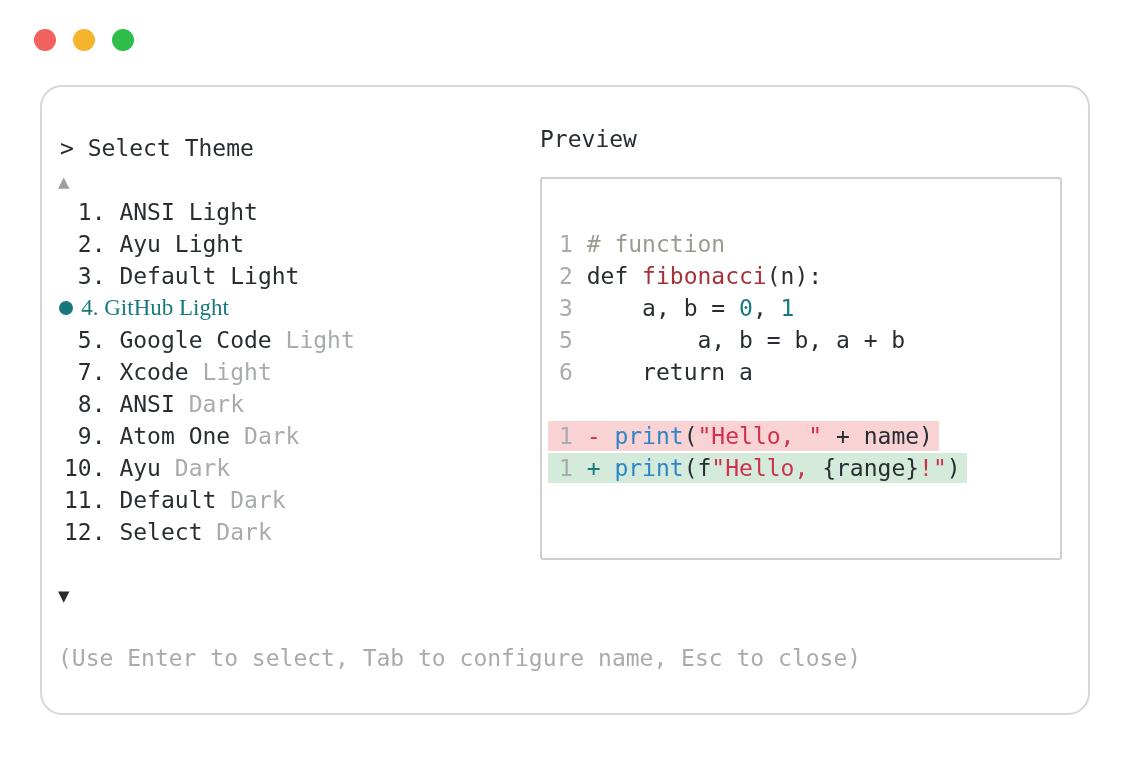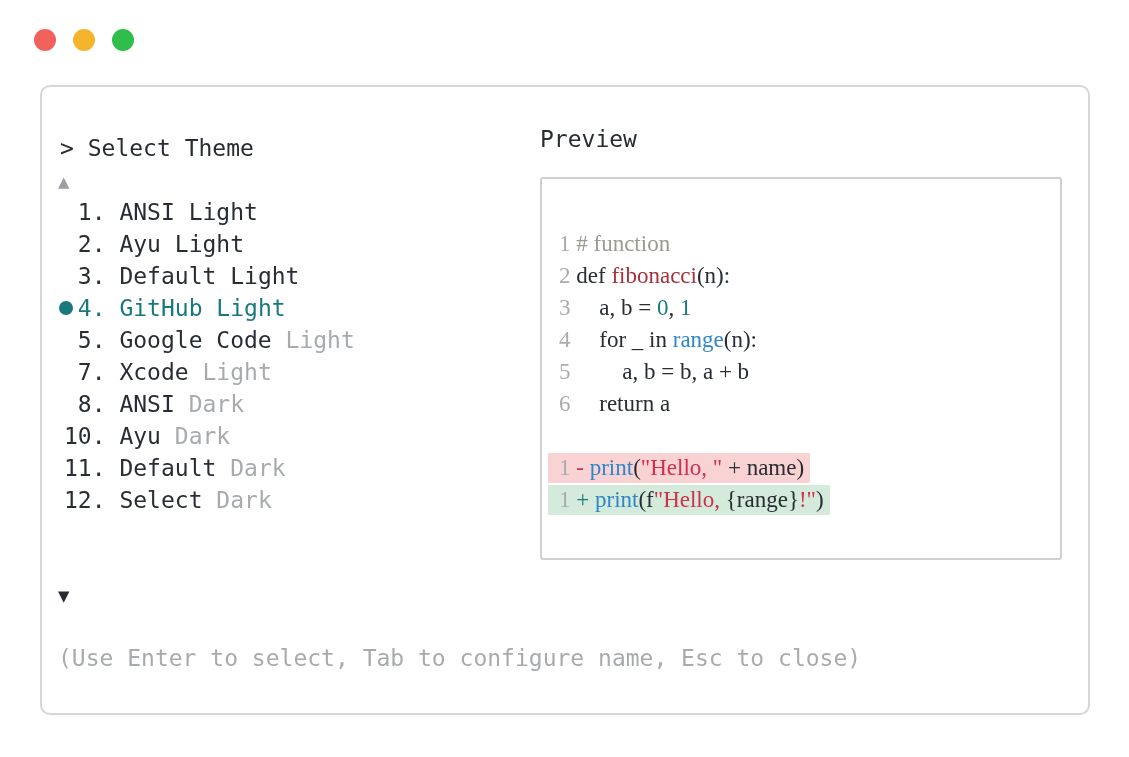--- a/index.html
+++ b/index.html
@@ -9,53 +9,53 @@
     font-family:"DejaVu Sans Mono", monospace;
     color:var(--text-dark,#282d33);
   }
   
   .traffic-lights{position:absolute;left:34px;top:29px;display:flex;gap:17px;}
   .tl-dot{width:22px;height:22px;border-radius:50%;}
   
   .panel{
     position:absolute;left:40px;top:85px;width:1050px;height:630px;
     box-sizing:border-box;border:2px solid var(--panel-border,#d6d6d6);
-    border-radius:10px;background:#fff;
+    border-radius:22px;background:#fff;
   }
   .prompt-row{position:absolute;left:18px;top:45px;height:32px;line-height:32px;
     font-size:23px;white-space:pre;color:var(--text-dark);}
   .scroll-arrow{position:absolute;left:16px;height:32px;line-height:32px;font-size:19px;}
   .scroll-up{top:78px;color:var(--arrow-dim,#9b9fa3);}
   .scroll-down{top:492px;color:var(--text-dark);}
   
   .theme-list{position:absolute;left:0;top:109px;margin:0;padding:0;list-style:none;width:470px;}
   .theme-list li{position:relative;height:32px;line-height:32px;font-size:23px;
     white-space:pre;padding-left:22px;color:var(--text-dark);}
   .theme-list li .num{display:inline-block;width:3ch;text-align:right;}
   .theme-list li .variant.muted{color:var(--muted-gray,#a8abad);}
   .theme-list li.selected,
-  .theme-list li.selected .variant{color:var(--accent-teal,#17797e);}
+  .theme-list li.selected .variant{color:var(--accent-teal,#17797e);font-family:Liberation Serif, serif;}
   .sel-dot{position:absolute;left:17px;top:9px;width:14px;height:14px;border-radius:50%;
     background:var(--accent-teal,#17797e);display:none;}
   li.selected .sel-dot{display:block;}
   
   .help-line{position:absolute;left:16px;top:555px;height:32px;line-height:32px;
     font-size:23px;color:var(--muted-gray,#a8abad);white-space:pre;}
   
   .preview-label{position:absolute;left:498px;top:36px;height:32px;line-height:32px;
     font-size:23px;color:var(--text-dark);}
   .preview-box{
     position:absolute;left:498px;top:90px;width:522px;height:383px;
     box-sizing:border-box;border:2px solid var(--preview-border,#d0d0d0);
     border-radius:3px;background:#fff;
   }
   .code{position:absolute;left:0;top:49px;width:100%;}
   .code-row{height:32px;line-height:32px;font-size:23px;white-space:pre;padding-left:6px;}
   .band{display:inline-block;height:30px;line-height:30px;margin-top:1px;
-    padding:0 6px 0 11px;vertical-align:top;border-radius:1px;font-family:Liberation Serif, serif;}
+    padding:0 6px 0 11px;vertical-align:top;border-radius:1px;}
   .band.removed{background:var(--removed-bg,#f9d2d4);}
   .band.added{background:var(--added-bg,#d4ebdb);}
   .ln{display:inline-block;width:1ch;text-align:right;color:var(--linenum-gray,#a9acae);}
   .tk-plain{color:var(--text-dark,#282d33);}
   .tk-comment{color:var(--comment-gray,#9a9b8f);}
   .tk-function{color:var(--func-red,#a63139);}
   .tk-number{color:var(--accent-teal,#17797e);}
   .tk-builtin{color:var(--builtin-blue,#2e86c9);}
   .tk-string{color:var(--string-crimson,#d12f4b);}
 </style>
@@ -74,37 +74,37 @@
   <div class="scroll-arrow scroll-up">▲</div>
 
   <ul class="theme-list">
       <li><span class="num">1.</span> <span class="name">ANSI</span> <span class="variant">Light</span></li>
       <li><span class="num">2.</span> <span class="name">Ayu</span> <span class="variant">Light</span></li>
       <li><span class="num">3.</span> <span class="name">Default</span> <span class="variant">Light</span></li>
       <li class="selected"><span class="sel-dot"></span><span class="num">4.</span> <span class="name">GitHub</span> <span class="variant">Light</span></li>
       <li><span class="num">5.</span> <span class="name">Google Code</span> <span class="variant muted">Light</span></li>
       <li><span class="num">7.</span> <span class="name">Xcode</span> <span class="variant muted">Light</span></li>
       <li><span class="num">8.</span> <span class="name">ANSI</span> <span class="variant muted">Dark</span></li>
+      <li><span class="num">9.</span> <span class="name">Atom One</span> <span class="variant muted">Dark</span></li>
       <li><span class="num">10.</span> <span class="name">Ayu</span> <span class="variant muted">Dark</span></li>
       <li><span class="num">11.</span> <span class="name">Default</span> <span class="variant muted">Dark</span></li>
       <li><span class="num">12.</span> <span class="name">Select</span> <span class="variant muted">Dark</span></li>
     </ul>
 
   <div class="scroll-arrow scroll-down">▼</div>
 
   <div class="help-line">(Use Enter to select, Tab to configure name, Esc to close)</div>
 
   <div class="preview-label">Preview</div>
 
   <div class="preview-box">
     <div class="code">
         <div class="code-row"><span class="band"><span class="ln">1</span> <span class="tk-comment"># function</span></span></div>
         <div class="code-row"><span class="band"><span class="ln">2</span> <span class="tk-plain">def </span><span class="tk-function">fibonacci</span><span class="tk-plain">(n):</span></span></div>
         <div class="code-row"><span class="band"><span class="ln">3</span> <span class="tk-plain">    a, b = </span><span class="tk-number">0</span><span class="tk-plain">, </span><span class="tk-number">1</span></span></div>
-        <div class="code-row"><span class="band"><span class="ln">4</span> <span class="tk-plain">    for _ in </span><span class="tk-builtin">range</span><span class="tk-plain">(n):</span></span></div>
         <div class="code-row"><span class="band"><span class="ln">5</span> <span class="tk-plain">        a, b = b, a + b</span></span></div>
         <div class="code-row"><span class="band"><span class="ln">6</span> <span class="tk-plain">    return a</span></span></div>
         <div class="code-row"><span class="band"></span></div>
         <div class="code-row"><span class="band removed"><span class="ln">1</span> <span class="tk-string">- </span><span class="tk-builtin">print</span><span class="tk-plain">(</span><span class="tk-string">"Hello, "</span><span class="tk-plain"> + name)</span></span></div>
         <div class="code-row"><span class="band added"><span class="ln">1</span> <span class="tk-number">+ </span><span class="tk-builtin">print</span><span class="tk-plain">(f</span><span class="tk-string">"Hello, </span><span class="tk-plain">{range}</span><span class="tk-string">!"</span><span class="tk-plain">)</span></span></div>
       </div>
   </div>
 </div>
 
 </body></html>

